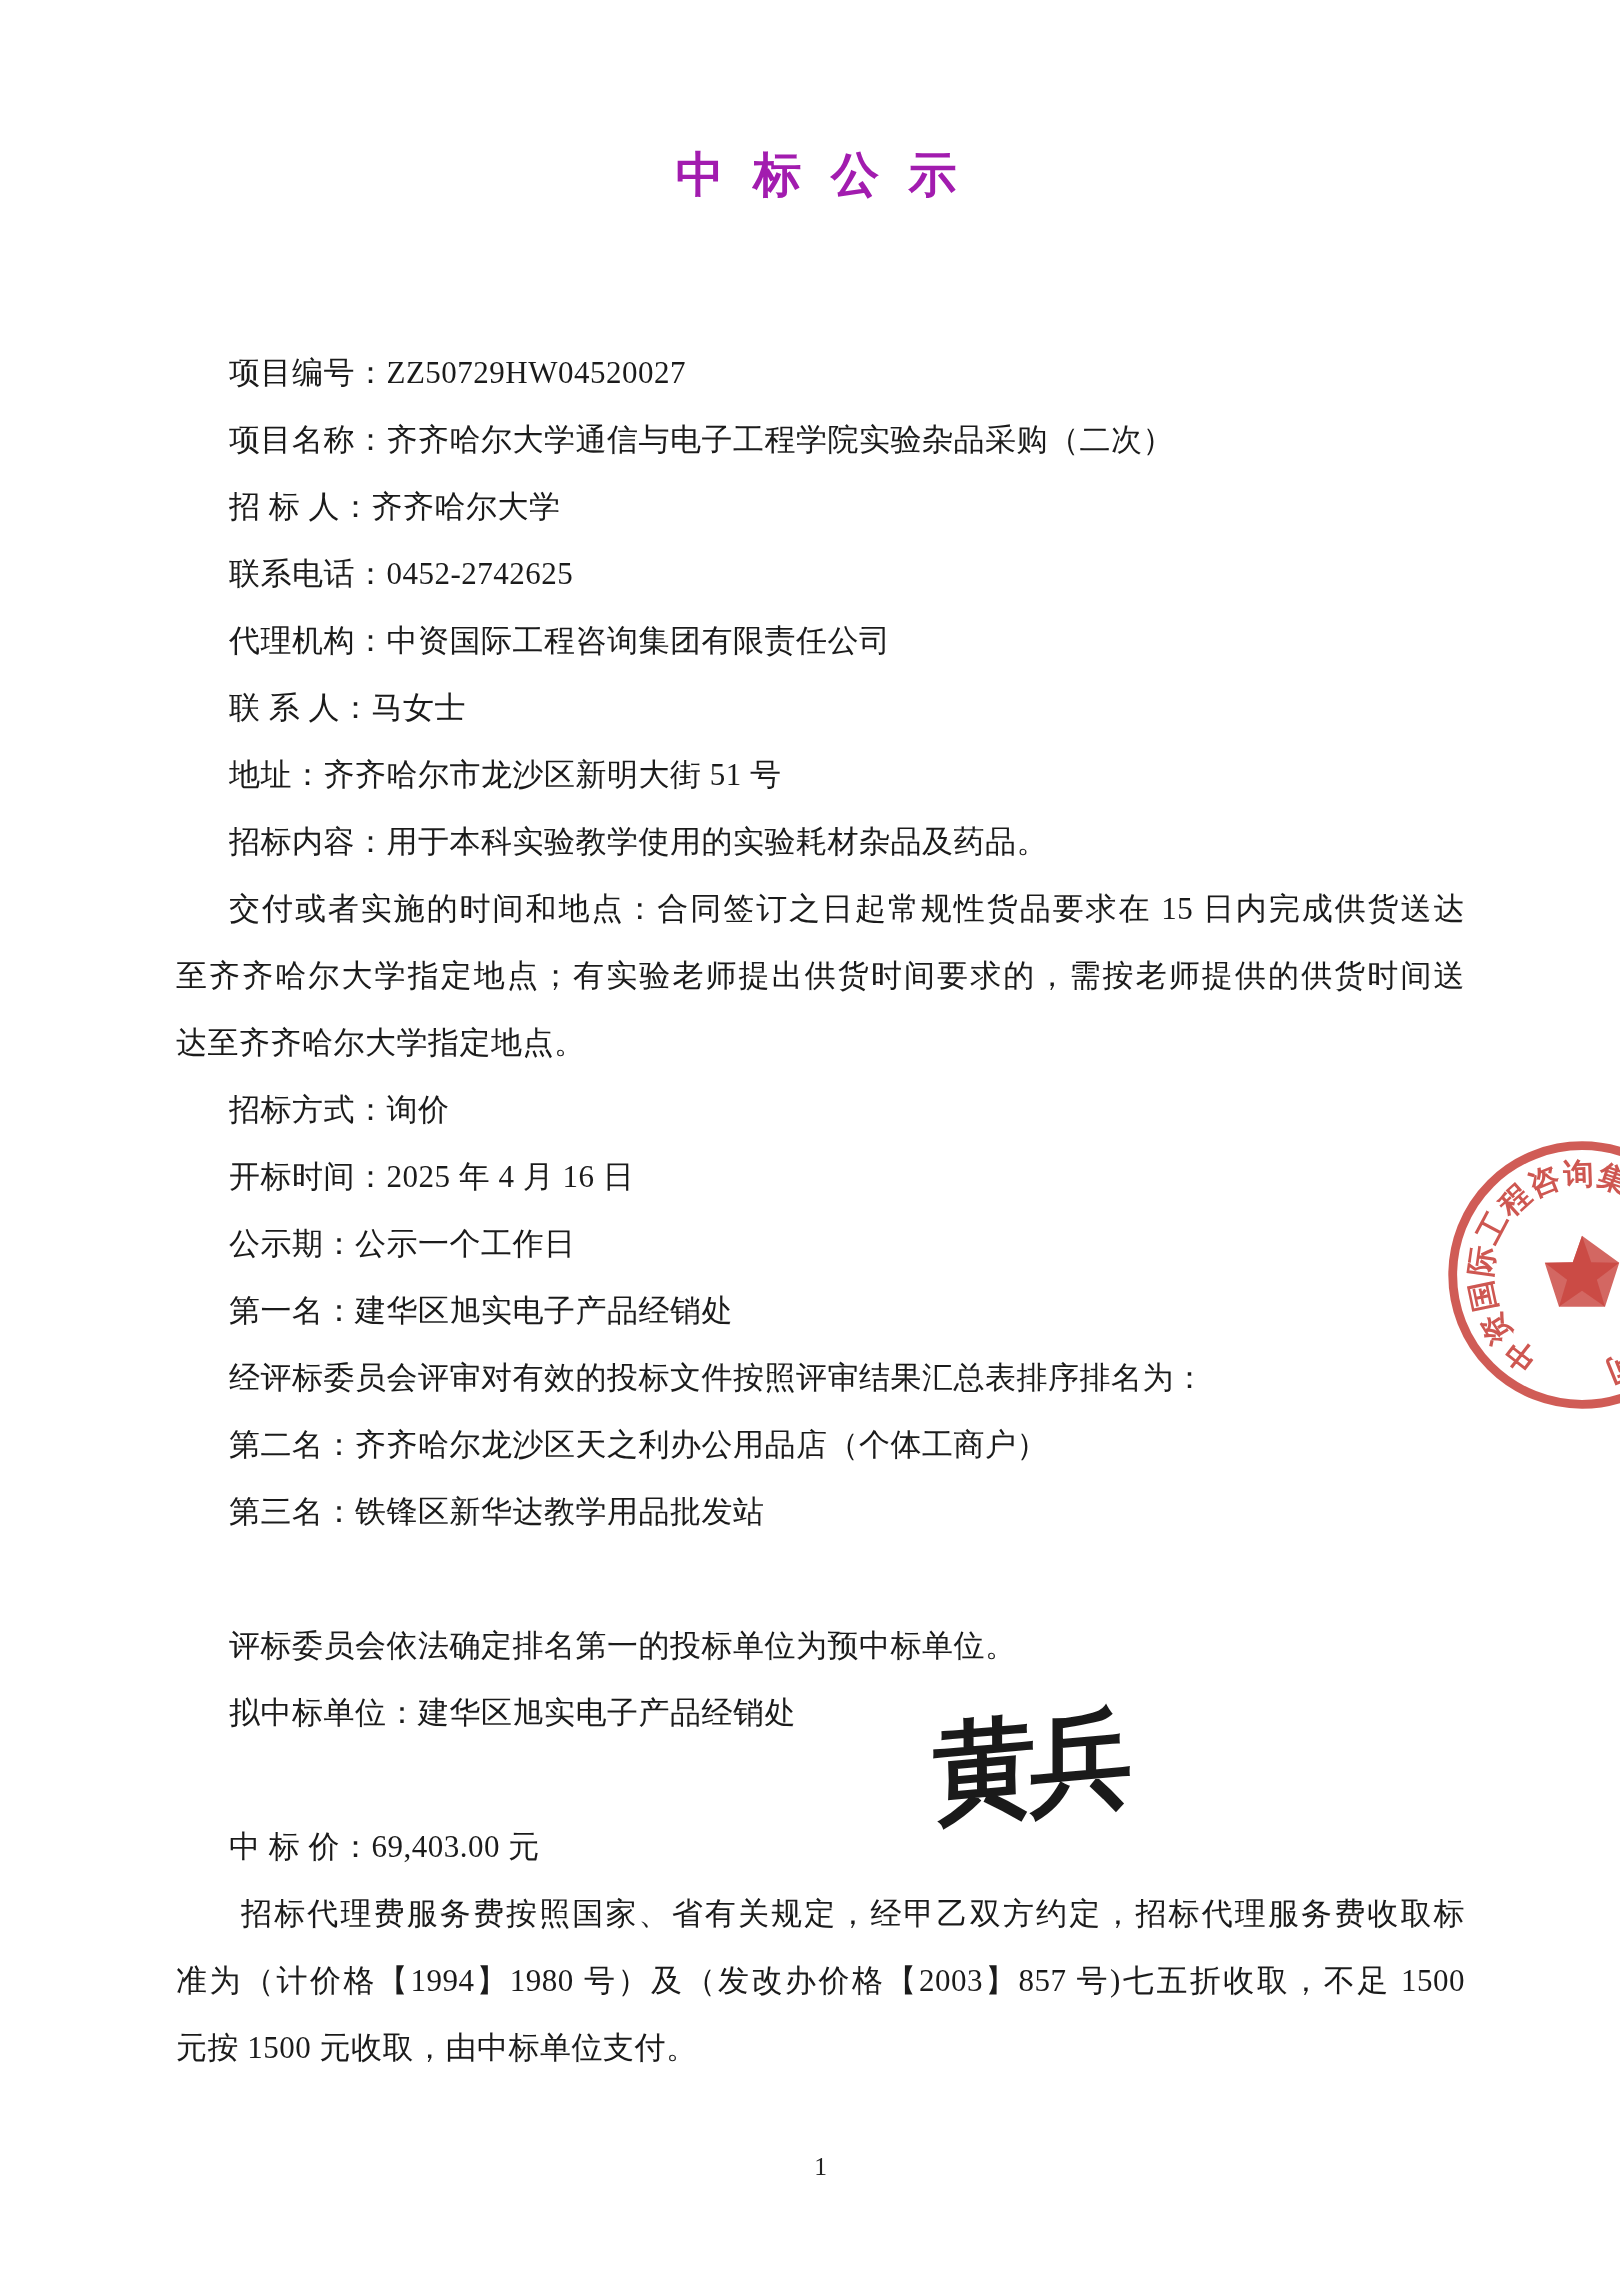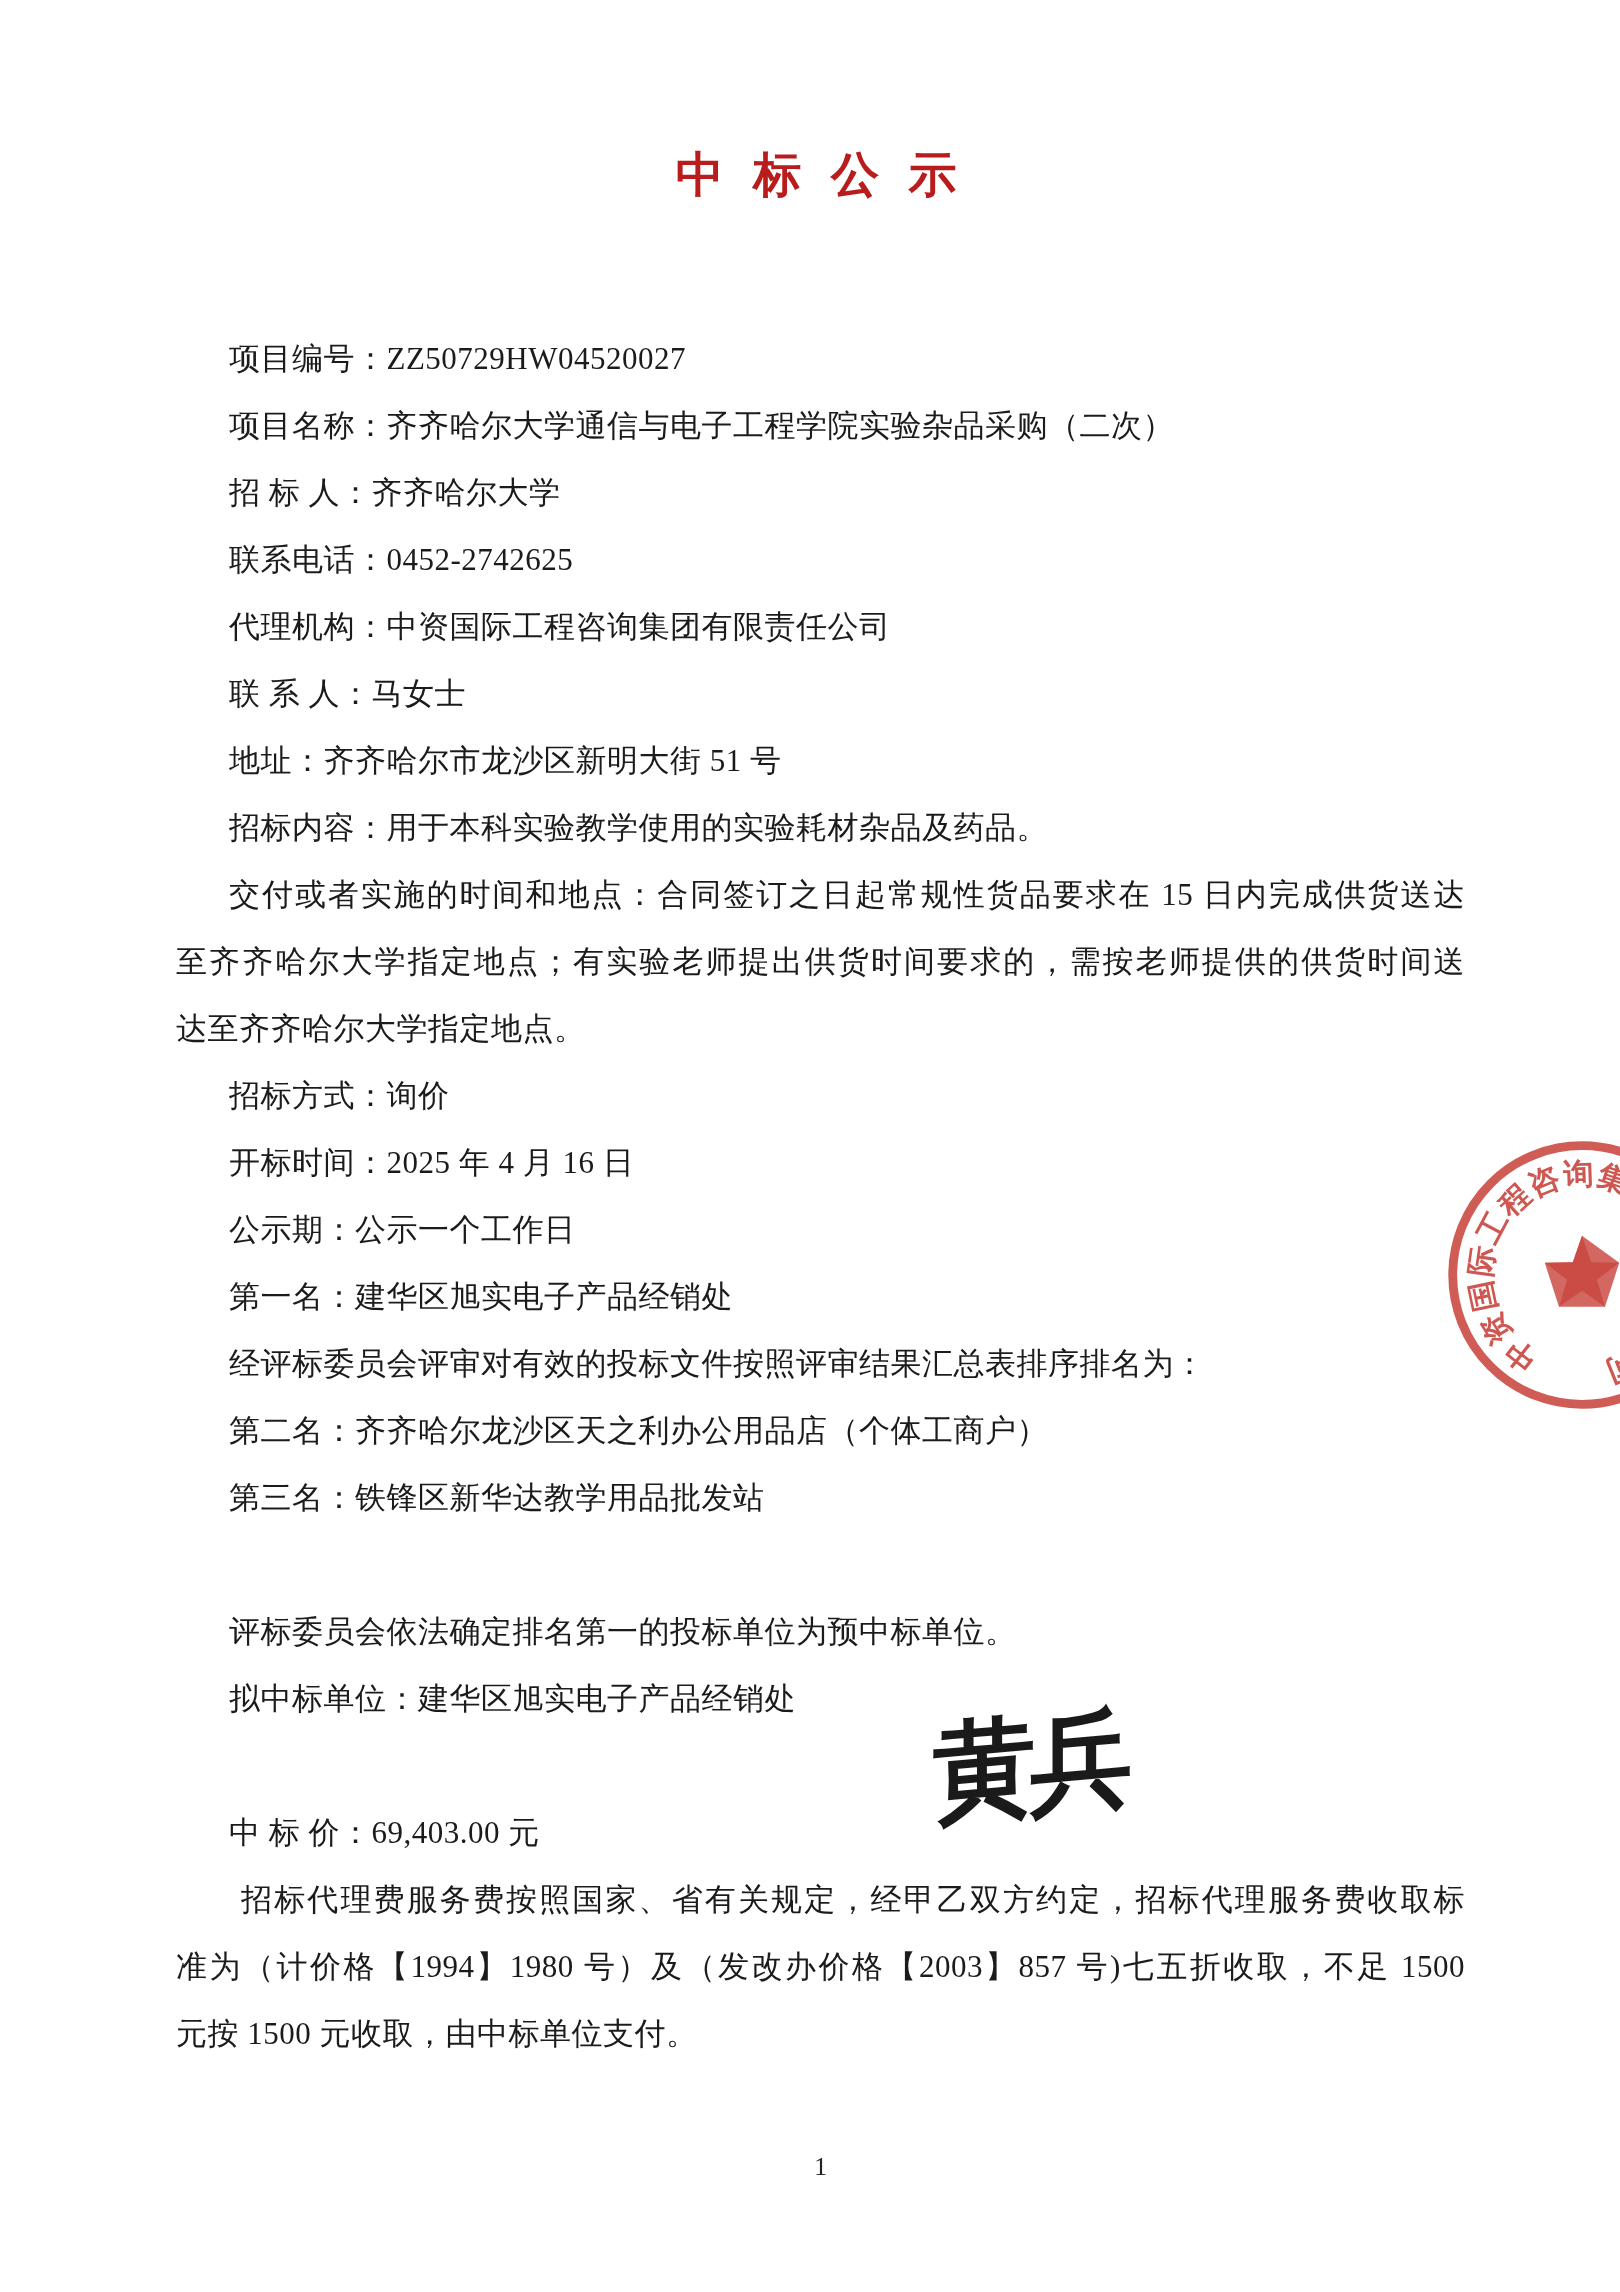--- a/index.html
+++ b/index.html
@@ -7,24 +7,24 @@
     position:relative;
     width:1620px;height:2293px;
     background:#ffffff;
     overflow:hidden;
     font-family:"Liberation Serif","DejaVu Serif",serif;
     color:#1b1b1b;
   }
   .title{
     position:absolute;left:176px;top:143px;width:1289px;
     text-align:center;font-size:48px;font-weight:700;
-    letter-spacing:8.8px;color:#b91c1c;
+    letter-spacing:8.8px;color:#a21caf;
   }
   .content{
-    position:absolute;left:176px;top:325px;width:1289px;
+    position:absolute;left:176px;top:339px;width:1289px;
     font-size:31px;
   }
   .line{
     height:67px;line-height:67px;
     white-space:pre-wrap;
     letter-spacing:0.5px;
   }
   .line.ind{text-indent:53px;}
   .line.ind2{text-indent:65px;}
   .line.jl{text-align:justify;text-align-last:justify;}

